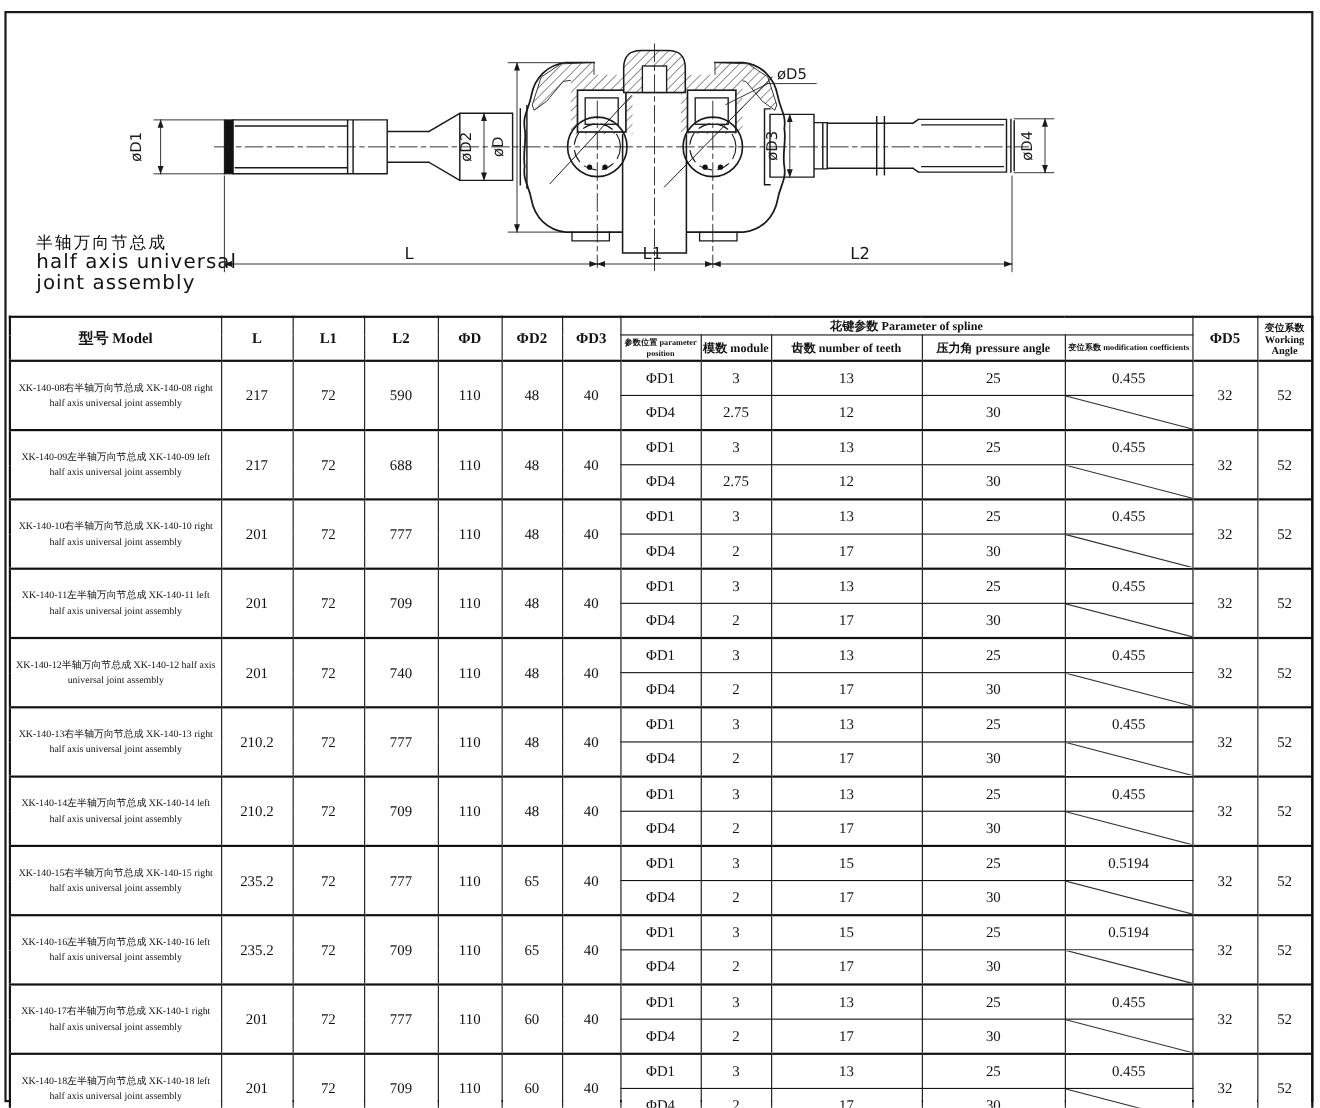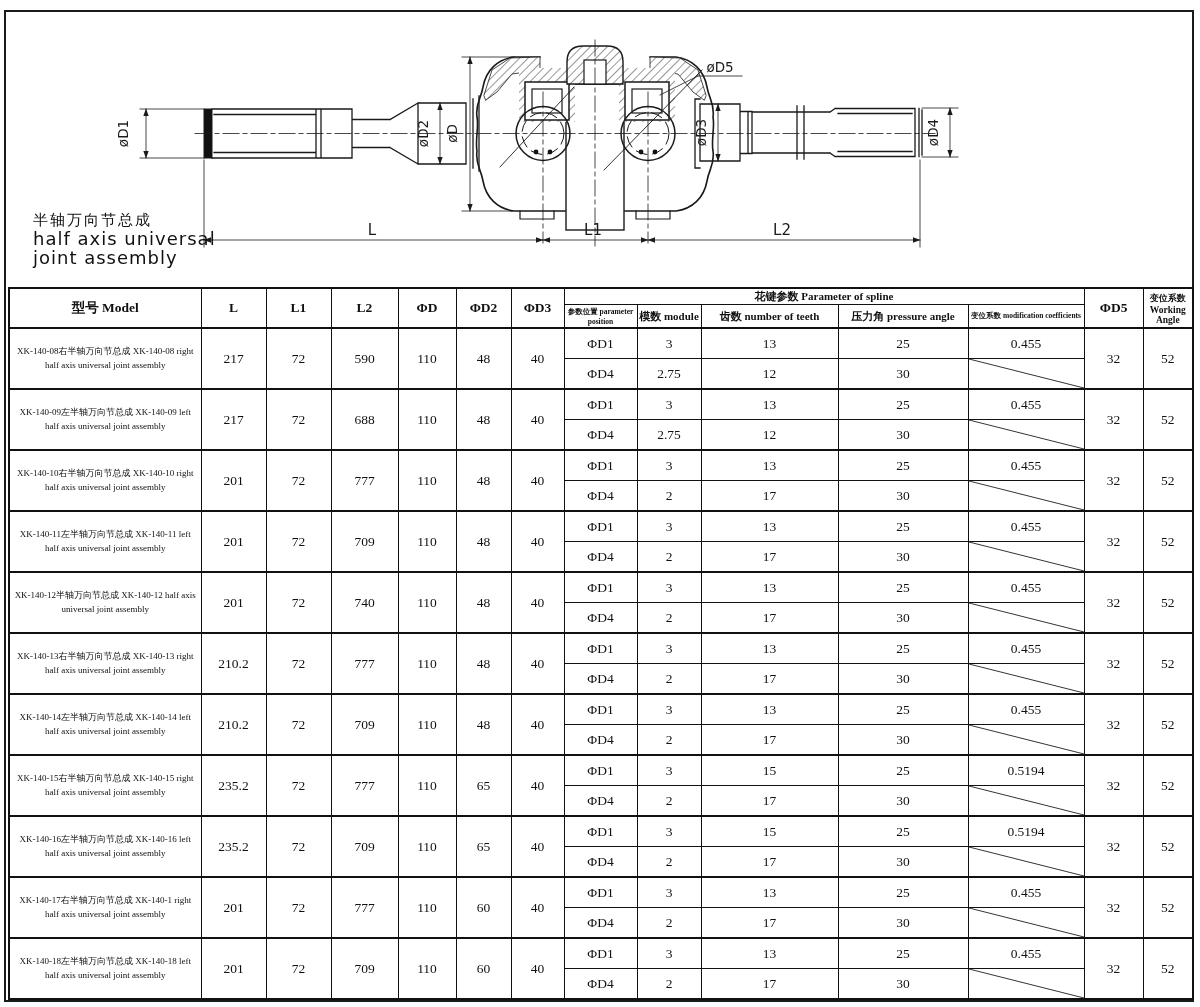--- a/index.html
+++ b/index.html
@@ -15,21 +15,21 @@
   th,td{border:1px solid #111;padding:0;text-align:center;vertical-align:middle;overflow:hidden;
         font-family:"Liberation Serif","DejaVu Serif",serif;color:#111;background:#fff;}
   thead .banner{height:14px;font-size:11px;font-weight:bold;}
   thead .sub th{height:22px;font-weight:bold;margin-top:32px;}
   th.hbig{font-size:13.5px;font-weight:bold;}
   th.sm{font-size:7.5px;font-weight:normal;}
   th.md{font-size:11px;font-weight:normal;}
   th .wa-zh{font-size:9px;}
   th .wa-en{font-size:9.5px;}
   tbody td{height:29px;font-size:13.5px;}
-  tbody td.model{font-size:9px;line-height:1.5;padding:0 3px;margin-top:48px;}
+  tbody td.model{font-size:9px;line-height:1.5;padding:16px 3px;margin-top:48px;}
   tbody tr.grp td{border-top:2px solid #111;}
   td.diag{position:relative;}
   td.diag svg{position:absolute;left:0;top:0;width:100%;height:100%;display:block;}
 </style>
 </head>
 <body>
 
 <div class="sheet-border"></div>
 
 <svg id="drawing" width="1200" height="287" viewBox="0 0 1200 287" xmlns="http://www.w3.org/2000/svg">

